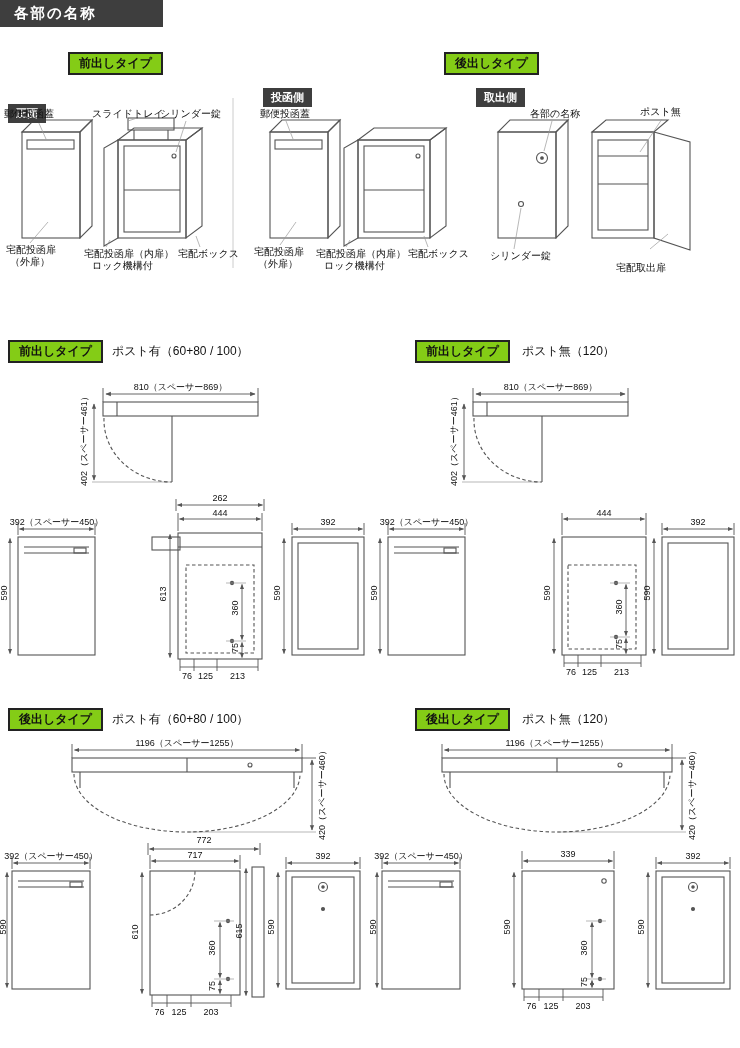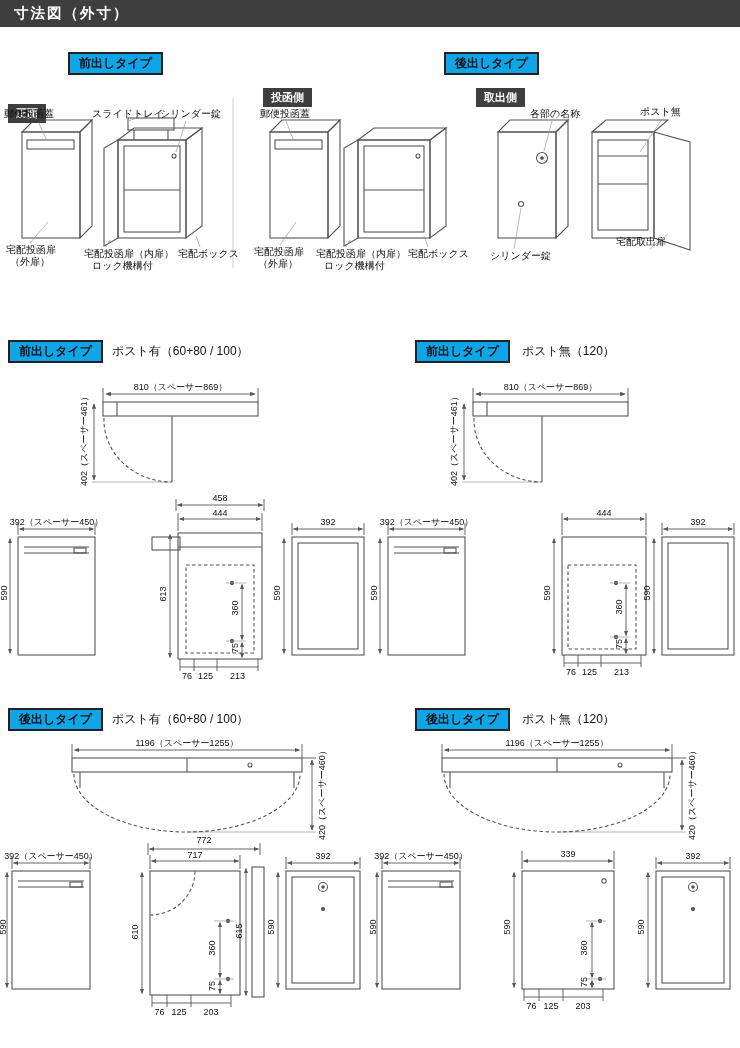--- a/index.html
+++ b/index.html
@@ -1,20 +1,20 @@
 <!DOCTYPE html>
 <html><head>
 <meta charset="utf-8">
 <style>
   html,body{margin:0;padding:0;background:#fff;}
   .page{position:relative;width:740px;height:1048px;background:#fff;overflow:hidden;
         font-family:"Liberation Sans","DejaVu Sans",sans-serif;color:#111;}
   .bar{position:absolute;background:#3e3e3e;color:#fff;font-weight:bold;font-size:14.5px;
        height:27px;line-height:27px;padding-left:14px;box-sizing:border-box;letter-spacing:2px;}
-  .typebox{position:absolute;border:2px solid #222;background:#0ea5e9;font-weight:bold;
+  .typebox{position:absolute;border:2px solid #222;background:#84cc16;font-weight:bold;
            font-size:12px;line-height:17px;padding:1px 9px;white-space:nowrap;}
   .darkbox{position:absolute;background:#3e3e3e;color:#fff;font-weight:bold;font-size:11px;
            line-height:15px;padding:2px 8px;white-space:nowrap;}
   .subtitle{position:absolute;font-size:12px;white-space:nowrap;}
   .callout{position:absolute;font-size:10px;line-height:12px;white-space:nowrap;}
   .dtxt{position:absolute;font-size:9px;line-height:10px;text-align:center;white-space:nowrap;}
   .vtxt{transform:rotate(-90deg);}
   .panel{position:absolute;width:370px;}
   svg{position:absolute;left:0;top:0;}
   .art{fill:none;stroke:#555;stroke-width:1.1;}
@@ -127,25 +127,22 @@
 
   <div class="callout" style="left:260px;top:108px;">郵便投函蓋</div>
   <div class="callout" style="left:254px;top:246px;">宅配投函扉</div>
   <div class="callout" style="left:258px;top:258px;">（外扉）</div>
   <div class="callout" style="left:316px;top:248px;">宅配投函扉（内扉）</div>
   <div class="callout" style="left:324px;top:260px;">ロック機構付</div>
   <div class="callout" style="left:408px;top:248px;">宅配ボックス</div>
   <div class="callout" style="left:530px;top:108px;">各部の名称</div>
   <div class="callout" style="left:640px;top:106px;">ポスト無</div>
   <div class="callout" style="left:490px;top:250px;">シリンダー錠</div>
-  <div class="callout" style="left:616px;top:236px;font-family:Liberation Serif, serif;">宅配取出扉</div>
-
-  <div class="bar" style="left:0;top:293;width:740px;">
-    <span>寸法図（外寸）</span>
-  </div>
+  <div class="callout" style="left:616px;top:262px;font-family:Liberation Serif, serif;">宅配取出扉</div>
+
 
   <div class="panel" style="left:0;top:332px;height:358px;">
     <svg width="370" height="358">
       <defs>
           <marker id="m1" viewBox="0 0 10 10" refX="9" refY="5" markerWidth="6" markerHeight="6" orient="auto-start-reverse">
             <path d="M0,1 L10,5 L0,9 z" fill="#555"></path>
           </marker>
         </defs>
       <g class="dim">
         <line x1="103" y1="56" x2="103" y2="70"></line>
@@ -200,21 +197,21 @@
         <line x1="293.5" y1="197" x2="362.5" y2="197" marker-start="url(#m1)" marker-end="url(#m1)"></line>
         <line x1="284" y1="206.5" x2="284" y2="321.5" marker-start="url(#m1)" marker-end="url(#m1)"></line>
       </g>
     </svg>
     <div class="typebox" style="left:8px;top:8px;">前出しタイプ</div>
     <div class="subtitle" style="left:112px;top:11px;">ポスト有（60+80 / 100）</div>
     <div class="dtxt" style="left:103px;top:50px;width:155px;">810（スペーサー869）</div>
     <div class="dtxt vtxt" style="left:39px;top:104px;width:90px;">402（スペーサー461）</div>
     <div class="dtxt" style="left:0px;top:185px;width:113px;">392（スペーサー450）</div>
     <div class="dtxt vtxt" style="left:-11px;top:256px;width:30px;">590</div>
-    <div class="dtxt" style="left:176px;top:161px;width:88px;">458</div>
+    <div class="dtxt" style="left:176px;top:161px;width:88px;">262</div>
     <div class="dtxt" style="left:178px;top:176px;width:84px;">444</div>
     <div class="dtxt vtxt" style="left:148px;top:257px;width:30px;">613</div>
     <div class="dtxt vtxt" style="left:220px;top:271px;width:30px;">360</div>
     <div class="dtxt vtxt" style="left:223px;top:311px;width:24px;">75</div>
     <div class="dtxt" style="left:178px;top:339px;width:18px;">76</div>
     <div class="dtxt" style="left:195px;top:339px;width:21px;">125</div>
     <div class="dtxt" style="left:220px;top:339px;width:35px;">213</div>
     <div class="dtxt" style="left:292px;top:185px;width:72px;">392</div>
     <div class="dtxt vtxt" style="left:262px;top:256px;width:30px;">590</div>
   </div>

